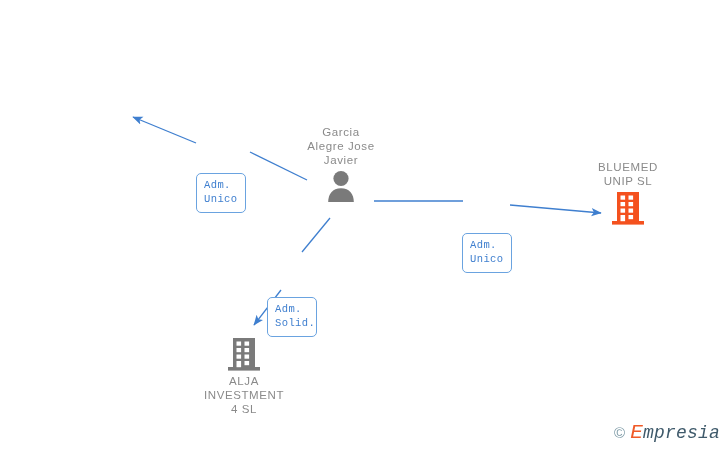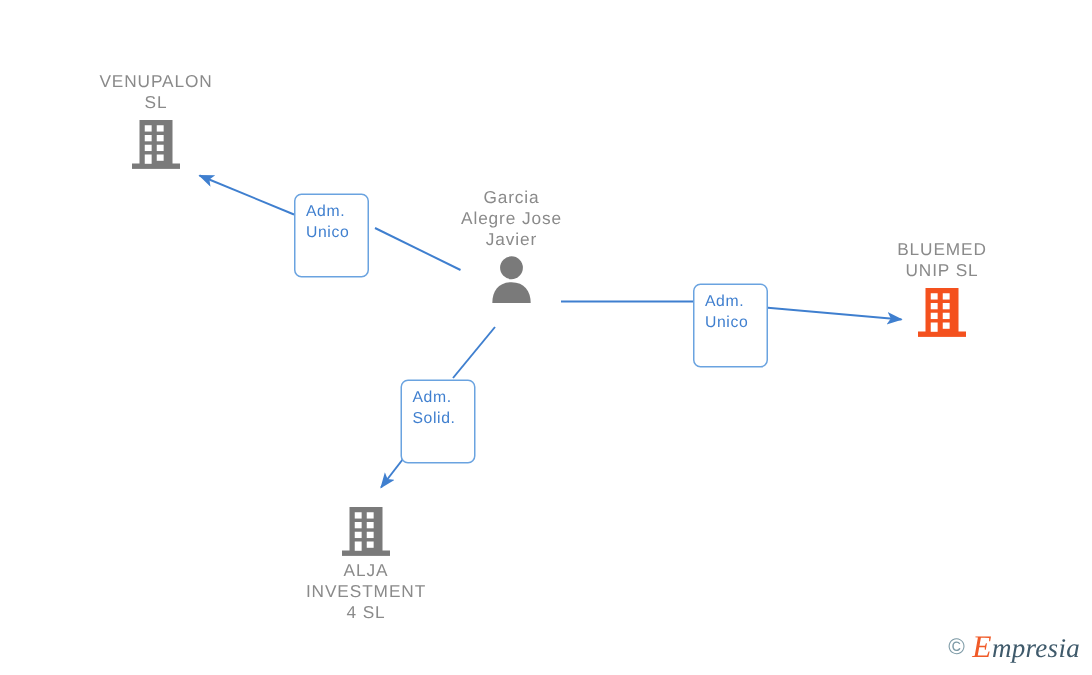--- a/index.html
+++ b/index.html
@@ -46,47 +46,48 @@
   }
   .node.below .node-icon { margin-bottom: 2px; }
 
   
   .chip {
     position: absolute;
     box-sizing: border-box;
     background: #ffffff;
     border: 1.4px solid #6aa3e0;
     border-radius: 5px;
-    padding: 5px 7px 22px 7px;
+    padding: 5px 7px 6px 7px;
     color: #3f7fcf;
     font-size: 10.5px;
     line-height: 13.5px;
     letter-spacing: 0.4px;
     text-align: left;
     white-space: pre-line;
-    font-family: Liberation Sans, sans-serif;
+    font-family: Liberation Mono, monospace;
+    margin-top: 44px;
   }
 
   
   #watermark {
     position: absolute;
     right: 8px;
     bottom: 6px;
     display: flex;
     align-items: center;
     gap: 5px;
     user-select: none;
   }
   #watermark .cmark {
     font-size: 15px;
     color: #7d9aa6;
     font-family: "Liberation Sans", sans-serif;
   }
   #watermark .wm-text {
-    font-family: Liberation Serif, serif;
+    font-family: Liberation Mono, monospace;
     font-style: italic;
     font-size: 18px;
     color: #3f5a6b;
     letter-spacing: 0.2px;
   }
   #watermark .wm-text .wm-first {
     color: #f05a28;
     font-size: 21px;
   }
 </style>
@@ -111,36 +112,20 @@
       <line x1="374" y1="201" x2="463" y2="201" stroke="#3f7fcf" stroke-width="1.3"></line>
       <line x1="510" y1="205" x2="601" y2="213" stroke="#3f7fcf" stroke-width="1.3" marker-end="url(#arrow)"></line>
     </g>
 
     <g>
       <line x1="330" y1="218" x2="302" y2="252" stroke="#3f7fcf" stroke-width="1.3"></line>
       <line x1="281" y1="290" x2="254" y2="325" stroke="#3f7fcf" stroke-width="1.3" marker-end="url(#arrow)"></line>
     </g>
   </svg>
 
-  <div class="node" style="left:104px; top:48px;">
-    <div class="node-label">VENUPALON
-SL</div>
-    <svg class="node-icon" width="34" height="36" viewBox="0 0 34 36" xmlns="http://www.w3.org/2000/svg">
-      <rect x="6" y="2" width="22" height="30" fill="#7a7a7a"></rect>
-      <rect x="1" y="31" width="32" height="3.6" fill="#7a7a7a"></rect>
-      <rect x="9.5" y="5.5" width="4.6" height="4.2" fill="#ffffff"></rect>
-      <rect x="17.5" y="5.5" width="4.6" height="4.2" fill="#ffffff"></rect>
-      <rect x="9.5" y="12" width="4.6" height="4.2" fill="#ffffff"></rect>
-      <rect x="17.5" y="12" width="4.6" height="4.2" fill="#ffffff"></rect>
-      <rect x="9.5" y="18.5" width="4.6" height="4.2" fill="#ffffff"></rect>
-      <rect x="17.5" y="18.5" width="4.6" height="4.2" fill="#ffffff"></rect>
-      <rect x="9.5" y="25" width="4.6" height="6.2" fill="#ffffff"></rect>
-      <rect x="17.5" y="25" width="4.6" height="4.2" fill="#ffffff"></rect>
-    </svg>
-  </div>
 
   <div class="node" style="left:628px; top:160px;">
     <div class="node-label">BLUEMED
 UNIP  SL</div>
     <svg class="node-icon" width="34" height="36" viewBox="0 0 34 36" xmlns="http://www.w3.org/2000/svg">
       <rect x="6" y="2" width="22" height="30" fill="#f4511e"></rect>
       <rect x="1" y="31" width="32" height="3.6" fill="#f4511e"></rect>
       <rect x="9.5" y="5.5" width="4.6" height="4.2" fill="#ffffff"></rect>
       <rect x="17.5" y="5.5" width="4.6" height="4.2" fill="#ffffff"></rect>
       <rect x="9.5" y="12" width="4.6" height="4.2" fill="#ffffff"></rect>

